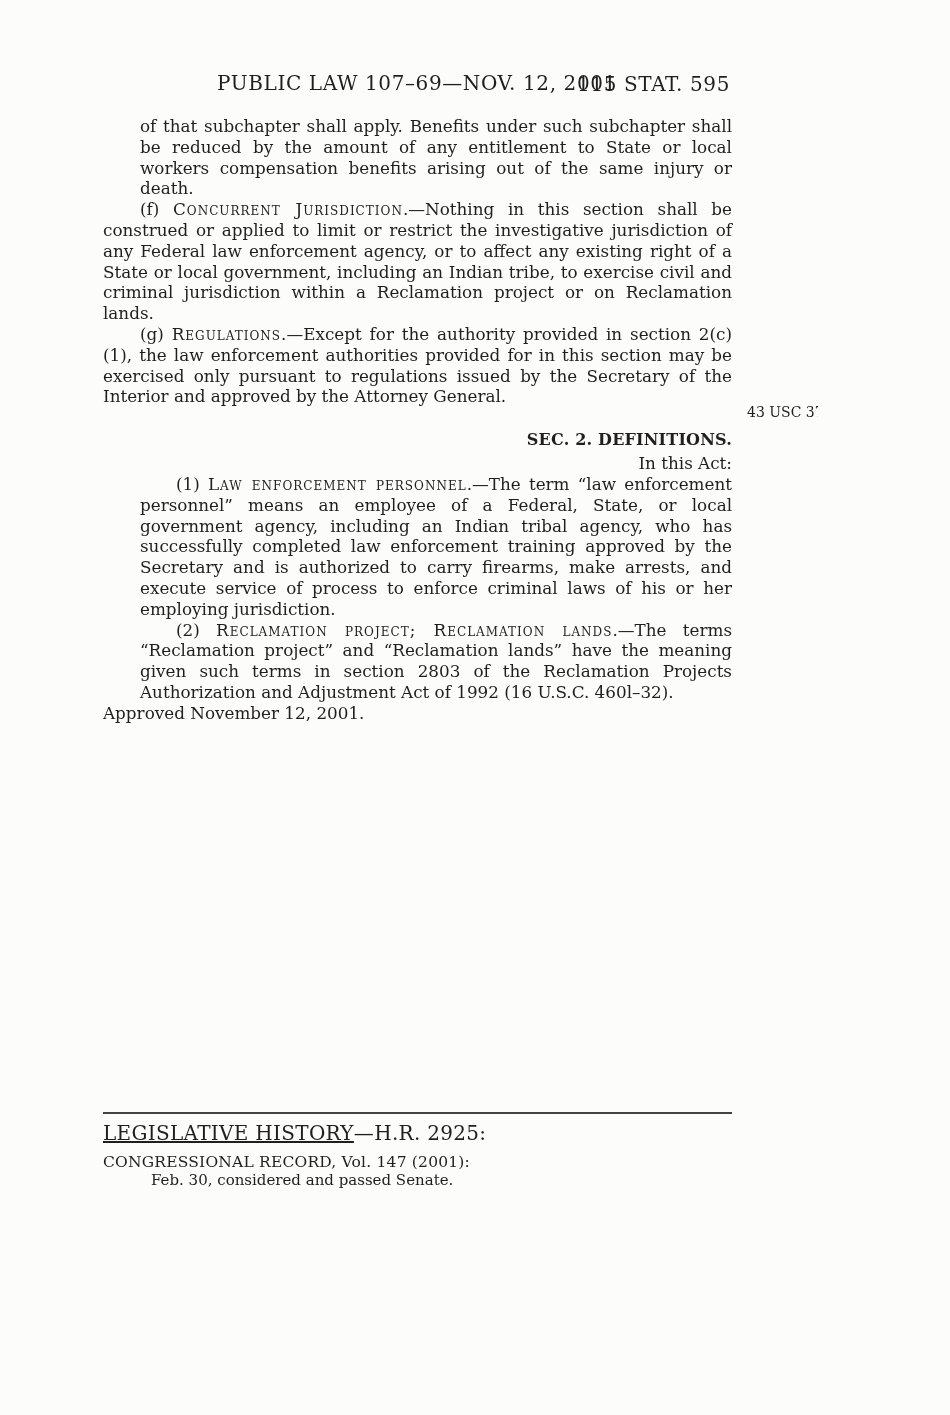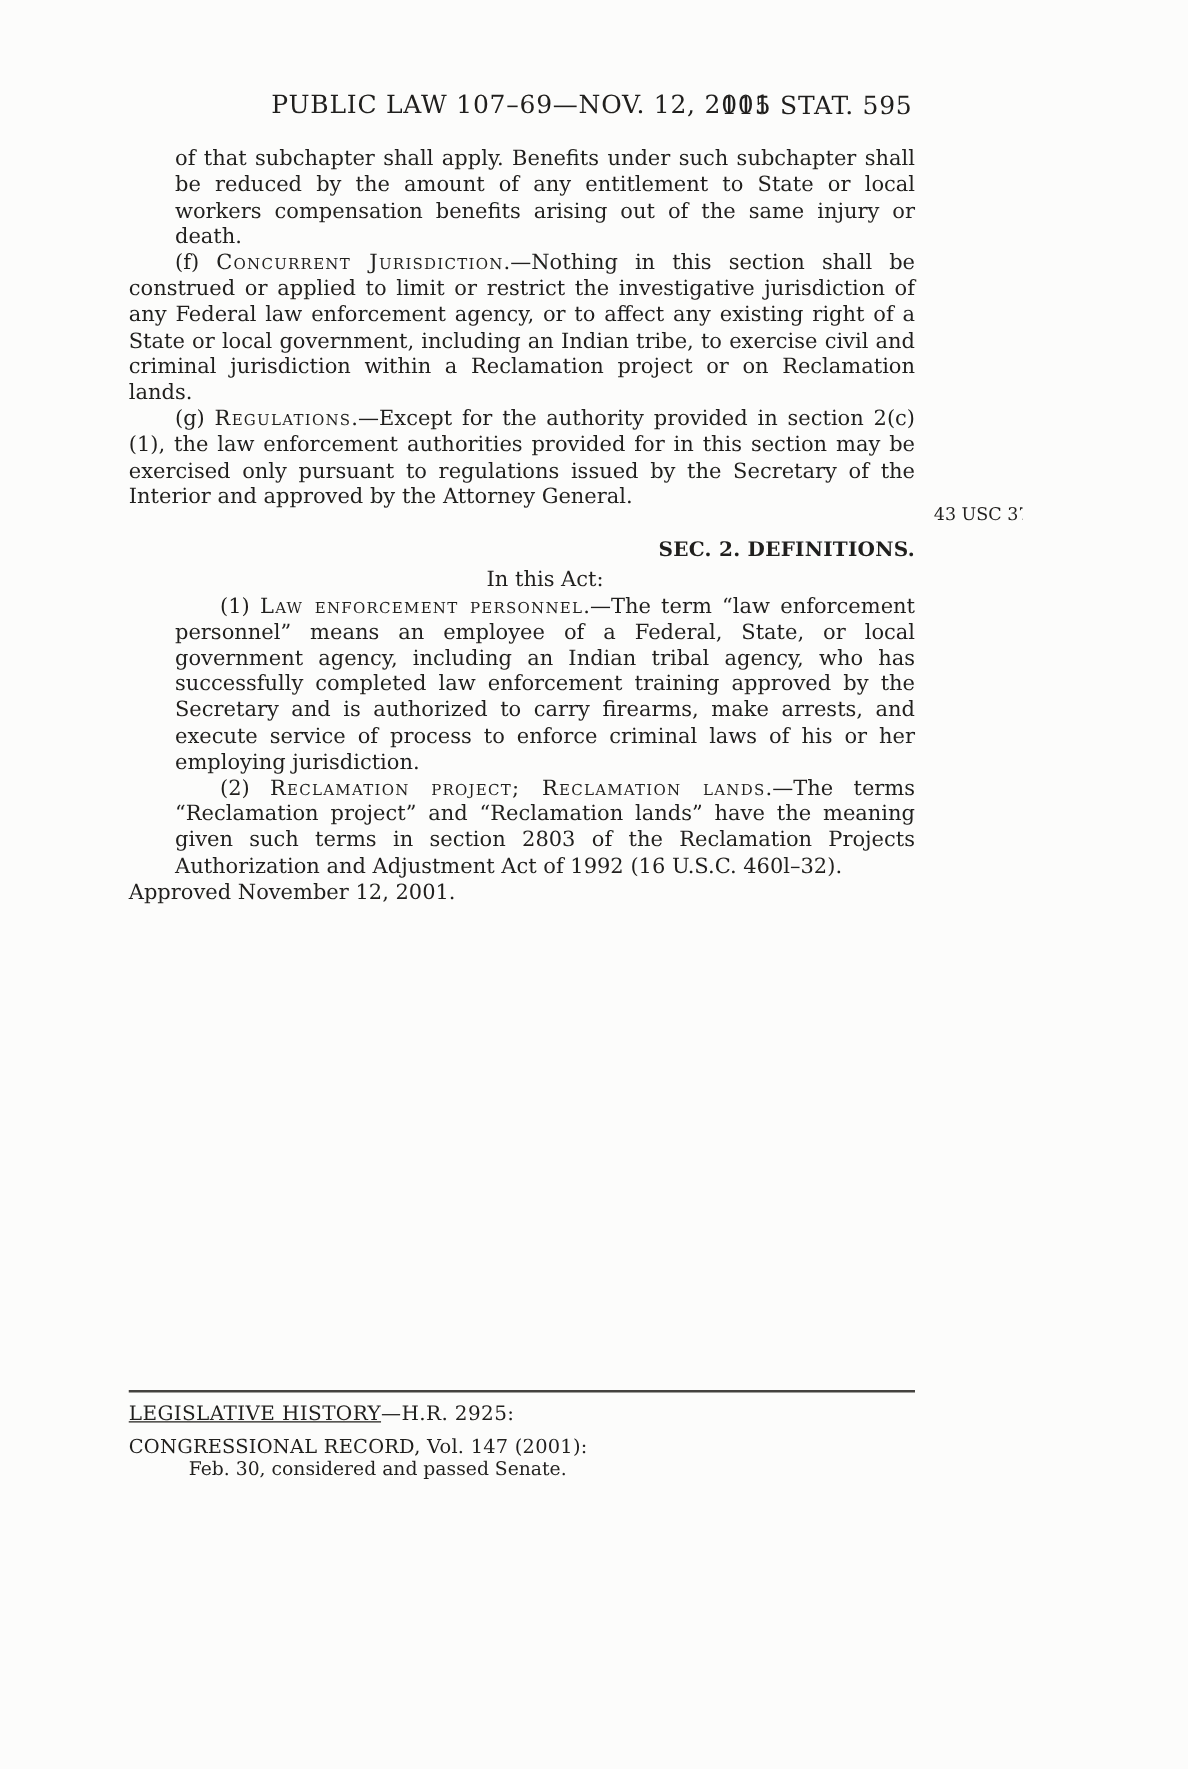--- a/index.html
+++ b/index.html
@@ -49,21 +49,21 @@
   .para.block  { margin-left: 37px; }          
   .para.indent { text-indent: 37px; }          
   .sec-heading {
     font-size: 16px;
     font-weight: bold;
     line-height: 20px;
     margin: 23px 0 3px 0;
     text-align: right;
     letter-spacing: 0.2px;
   }
-  .para.act-intro { margin-left: 37px; text-align: center; }
+  .para.act-intro { margin-left: 37px; text-align: right; }
   .para.def    { margin-left: 37px; text-indent: 36px; }
   .approved    { margin-top: 9px; margin-left: 20px; text-align: left; }
   .sc {
     font-variant: small-caps;
     letter-spacing: 1px;
   }
   
   .margin-note {
     position: absolute;
     top: 404px;
@@ -79,21 +79,21 @@
     left: 103px;
     width: 629px;
     text-align: left;
   }
   .lh-rule {
     border: none;
     border-top: 2.5px solid #44423f;
     margin: 0 0 7px 0;
   }
   .lh-line1 {
-    font-size: 16px;
+    font-size: 20px;
     letter-spacing: 0.3px;
     margin-bottom: 8px;
     white-space: nowrap;
   }
   .lh-line1 .underlined { text-decoration: underline; }
   .lh-record {
     font-size: 15.5px;
     letter-spacing: 0.2px;
     margin-bottom: 1px;
     white-space: nowrap;

